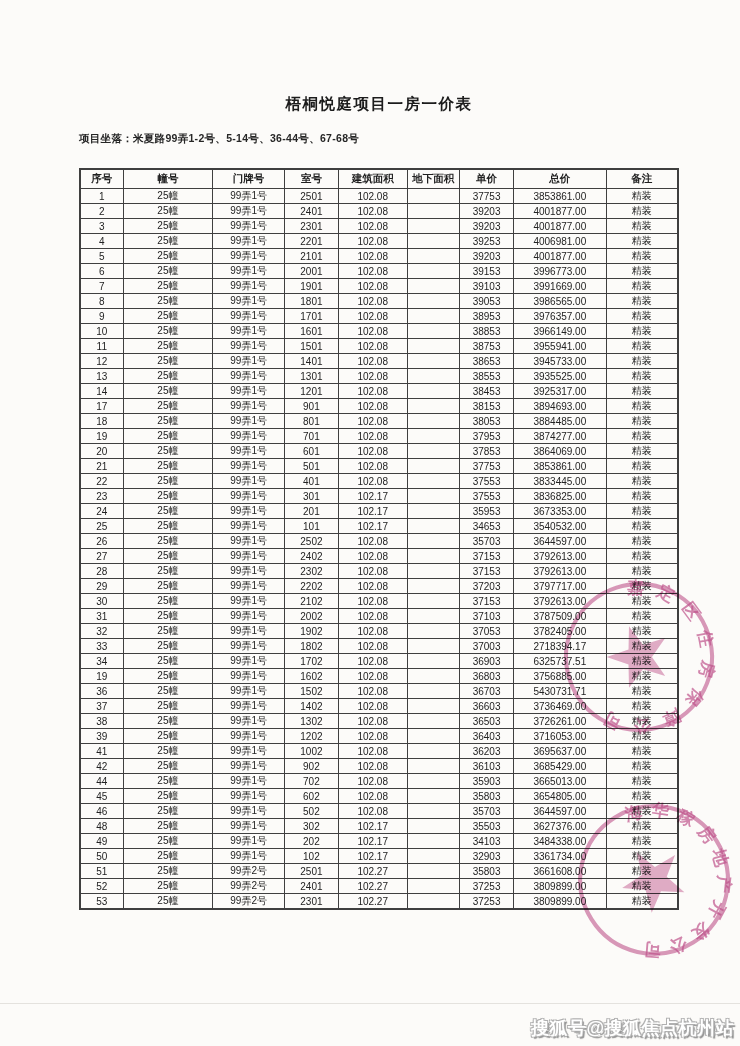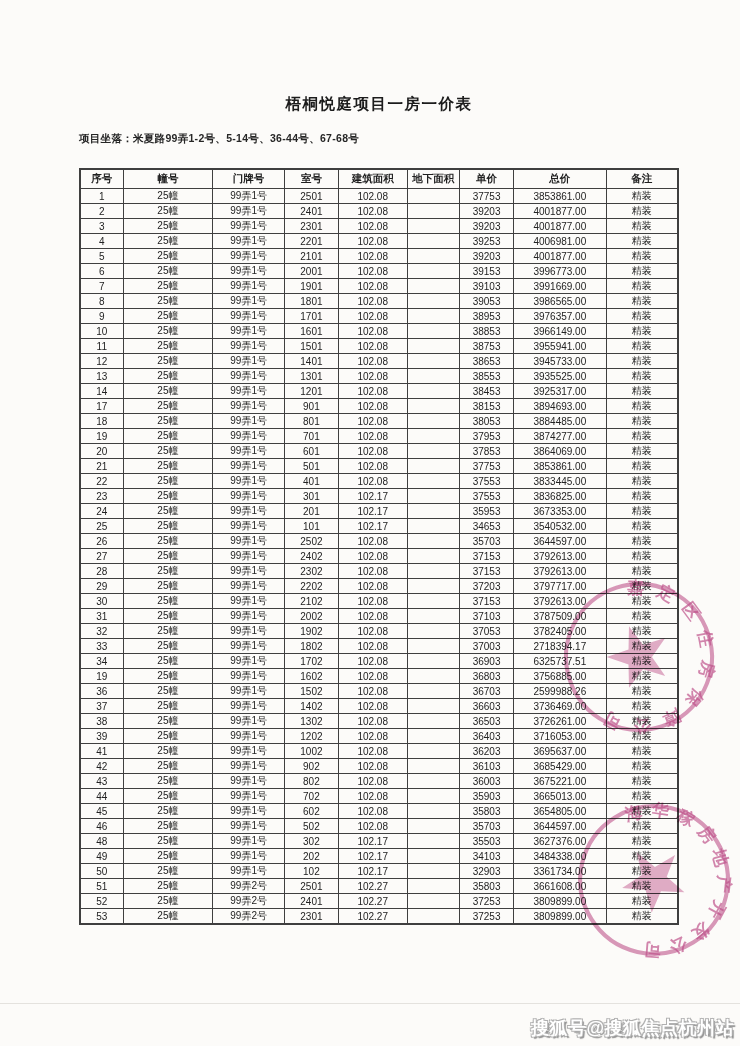--- a/index.html
+++ b/index.html
@@ -492,21 +492,21 @@
             <td>精装</td>
           </tr>
           <tr>
             <td>36</td>
             <td>25幢</td>
             <td>99弄1号</td>
             <td>1502</td>
             <td>102.08</td>
             <td></td>
             <td>36703</td>
-            <td>2599988.26</td>
+            <td>5430731.71</td>
             <td>精装</td>
           </tr>
           <tr>
             <td>37</td>
             <td>25幢</td>
             <td>99弄1号</td>
             <td>1402</td>
             <td>102.08</td>
             <td></td>
             <td>36603</td>
@@ -548,31 +548,20 @@
           </tr>
           <tr>
             <td>42</td>
             <td>25幢</td>
             <td>99弄1号</td>
             <td>902</td>
             <td>102.08</td>
             <td></td>
             <td>36103</td>
             <td>3685429.00</td>
-            <td>精装</td>
-          </tr>
-          <tr>
-            <td>43</td>
-            <td>25幢</td>
-            <td>99弄1号</td>
-            <td>802</td>
-            <td>102.08</td>
-            <td></td>
-            <td>36003</td>
-            <td>3675221.00</td>
             <td>精装</td>
           </tr>
           <tr>
             <td>44</td>
             <td>25幢</td>
             <td>99弄1号</td>
             <td>702</td>
             <td>102.08</td>
             <td></td>
             <td>35903</td>

